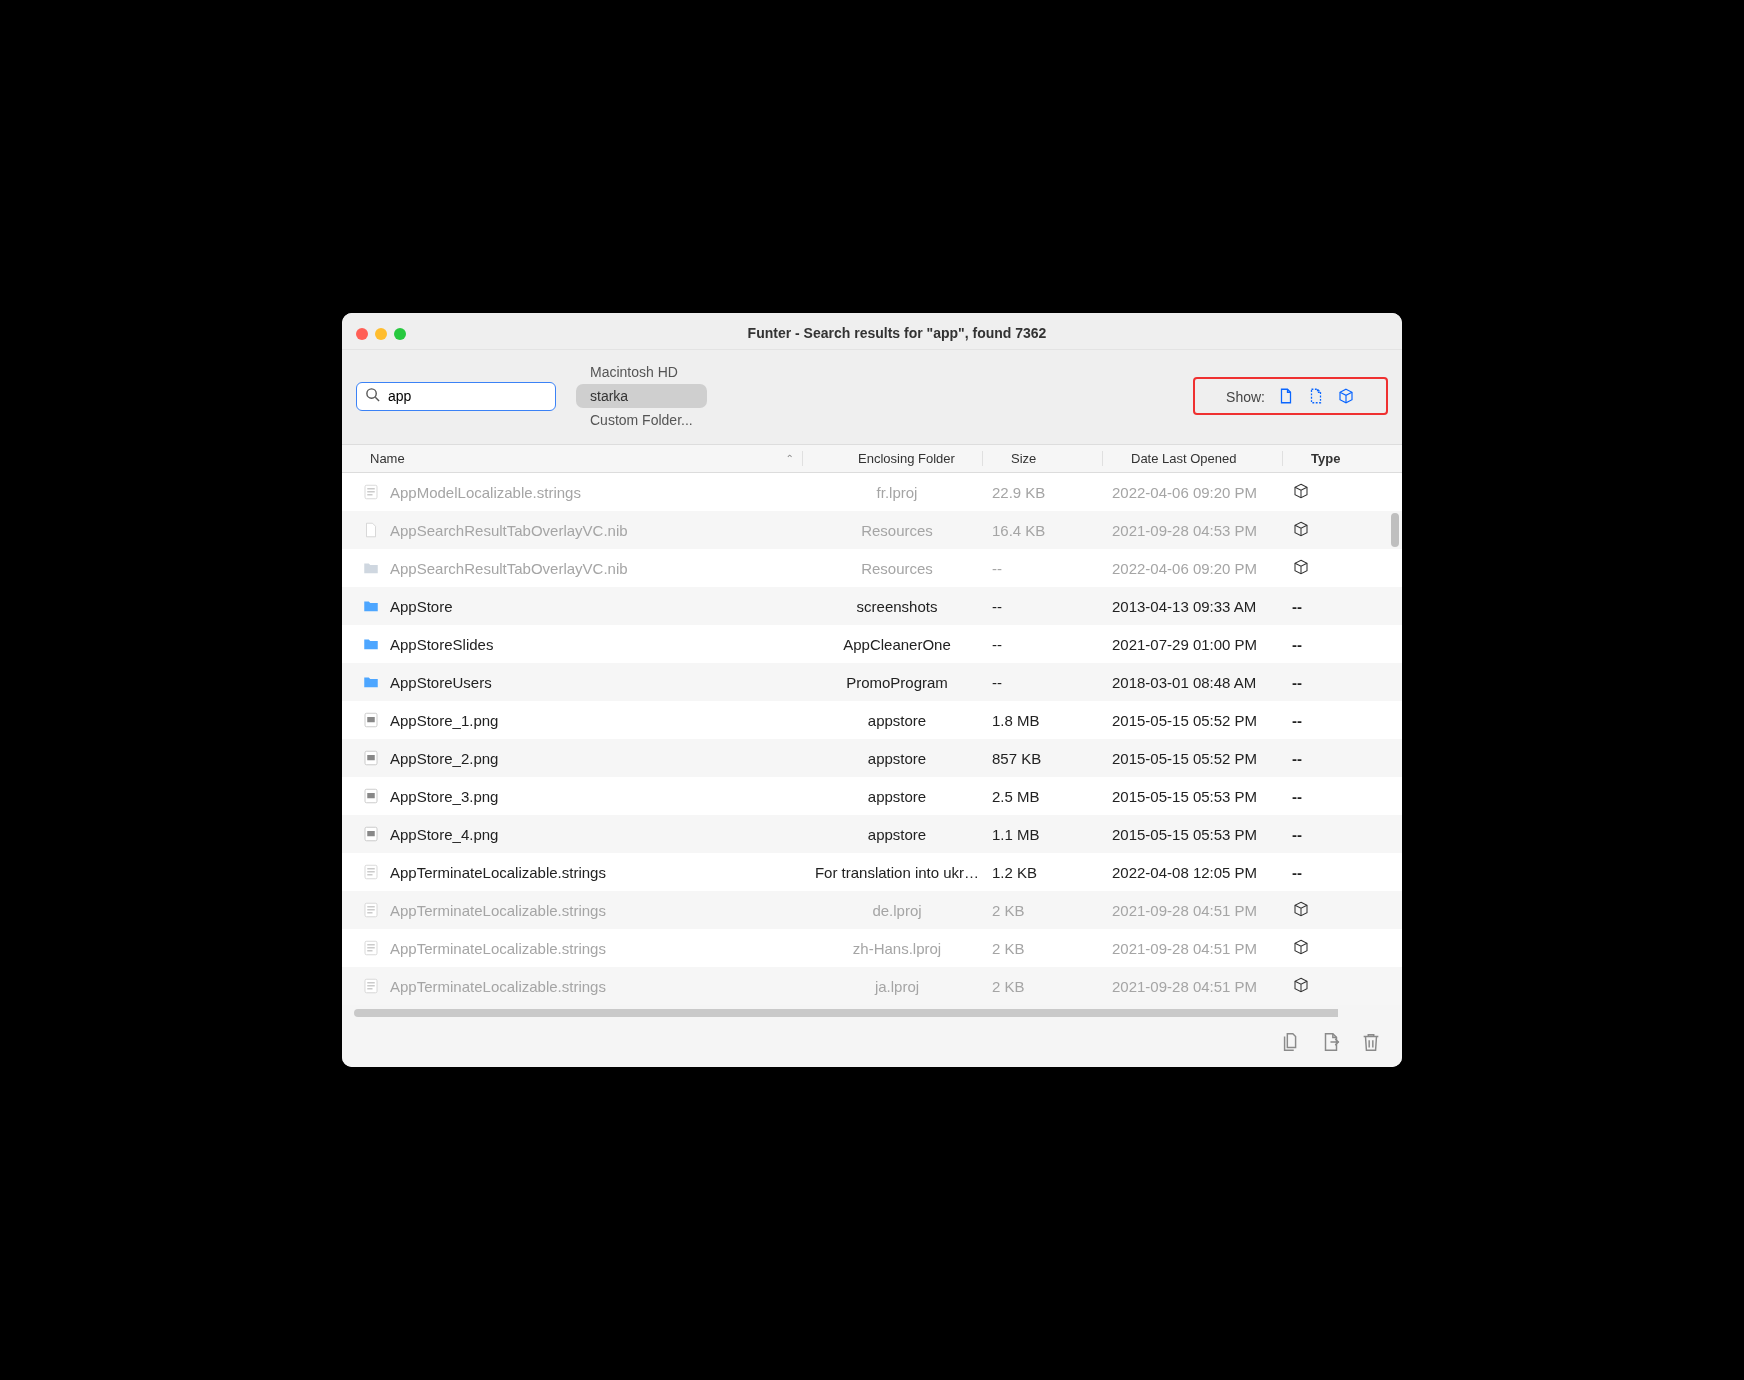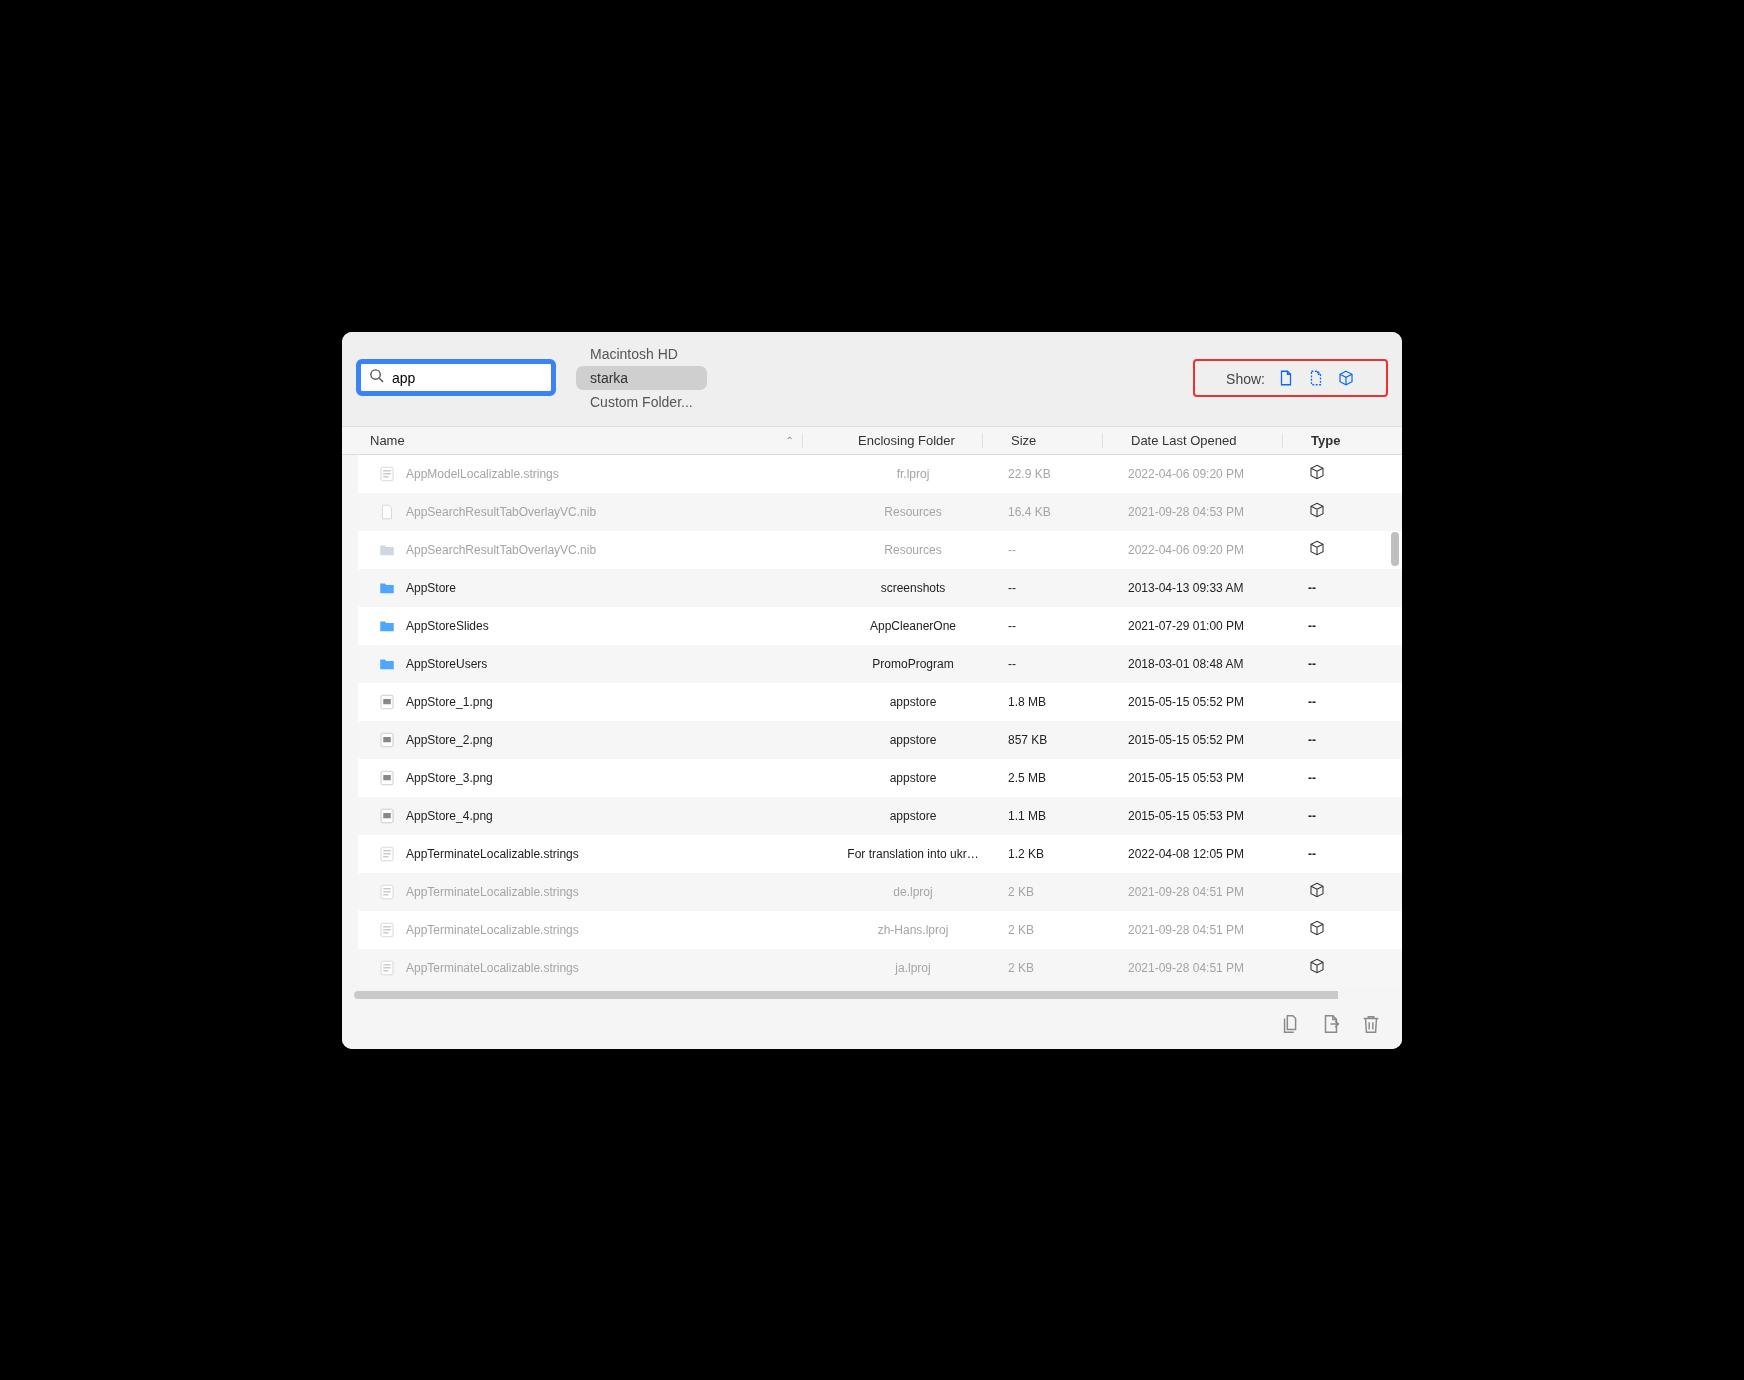--- a/index.html
+++ b/index.html
@@ -36,21 +36,21 @@
     align-items: center;
     padding: 10px 14px 12px;
     gap: 20px;
     background: #efefef;
     border-bottom: 1px solid #ddd;
   }
   .search {
     display: flex;
     align-items: center;
     background: #fff;
-    border: 5px solid #3b82f6;
+    border: 1px solid #3b82f6;
     border-radius: 6px;
     padding: 4px 8px;
     width: 200px;
     gap: 6px;
   }
   .search input {
     border: none;
     outline: none;
     flex: 1;
     font-size: 14px;
@@ -103,24 +103,23 @@
   .col-folder { flex: 0 0 180px; text-align: center; }
   .col-size { flex: 0 0 120px; }
   .col-date { flex: 0 0 180px; }
   .col-type { flex: 0 0 60px; padding-left: 6px; font-weight: bold; }
   .headers > div { border-left: 1px solid #e0e0e0; padding-left: 28px; }
   .headers > div:first-child { border-left: none; }
   .rows { max-height: 560px; overflow: hidden; }
   .row {
     display: flex;
     align-items: center;
-    font-size: 12px;
+    font-size: 15px;
     color: #222;
     height: 38px;
-    margin-left: 16px;
   }
   .row:nth-child(even) { background: #f6f6f6; }
   .row:nth-child(odd) { background: #fff; }
   .row.dim { color: #a5a5a5; }
   .row .col-name { display: flex; align-items: center; gap: 10px; padding-left: 20px; overflow:hidden; }
   .row .col-name span.label { white-space: nowrap; overflow:hidden; text-overflow:ellipsis; }
   .row .col-folder, .row .col-size, .row .col-date, .row .col-type { padding-left: 10px; }
   .file-icon { width: 18px; height: 18px; flex-shrink: 0; display:flex; align-items:center; justify-content:center; }
   .file-icon svg { width: 18px; height: 18px; }
   .scrollbar {
@@ -146,20 +145,28 @@
     background: #bfbfbf;
     border-radius: 4px;
   }
   .window-inner { position: relative; }
 </style>
 </head>
 <body>
 
 <div class="window">
   <div class="window-inner">
+    <div class="titlebar">
+      <div class="traffic">
+        <span class="tl-red"></span>
+        <span class="tl-yellow"></span>
+        <span class="tl-green"></span>
+      </div>
+      <div class="title">Funter - Search results for "app", found 7362</div>
+    </div>
 
     <div class="toolbar">
       <div class="search">
         <span>
           <svg viewBox="0 0 16 16" width="15" height="15" fill="none" stroke="#555" stroke-width="1.5">
               <circle cx="7" cy="7" r="5"></circle>
               <line x1="11" y1="11" x2="15" y2="15"></line>
             </svg>
         </span>
         <input value="app" style="">

